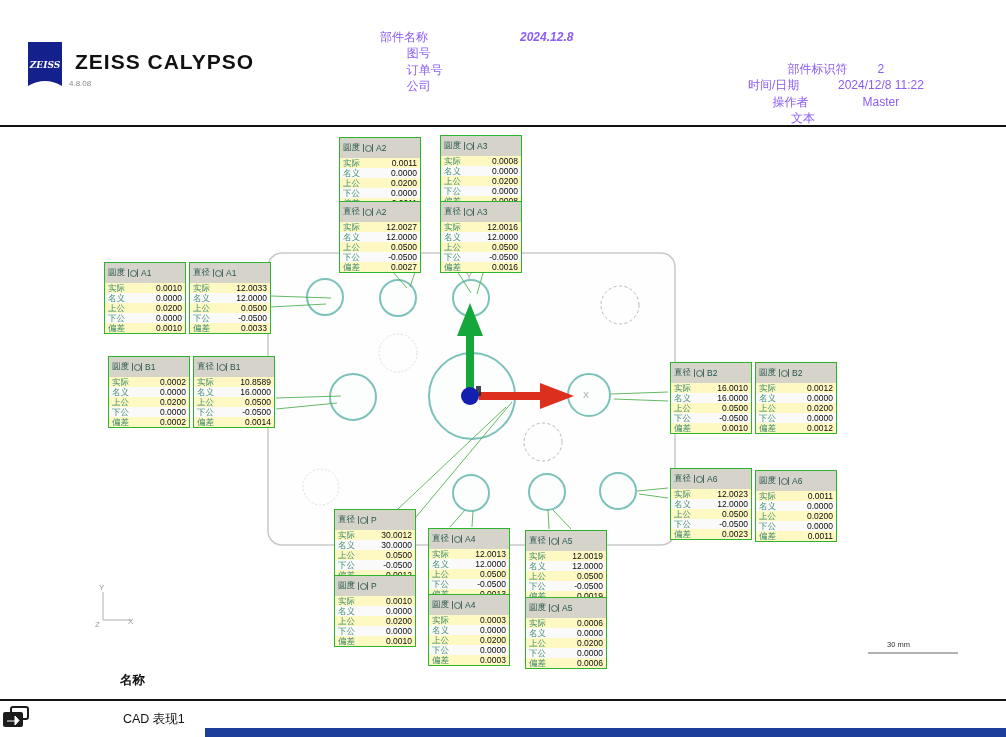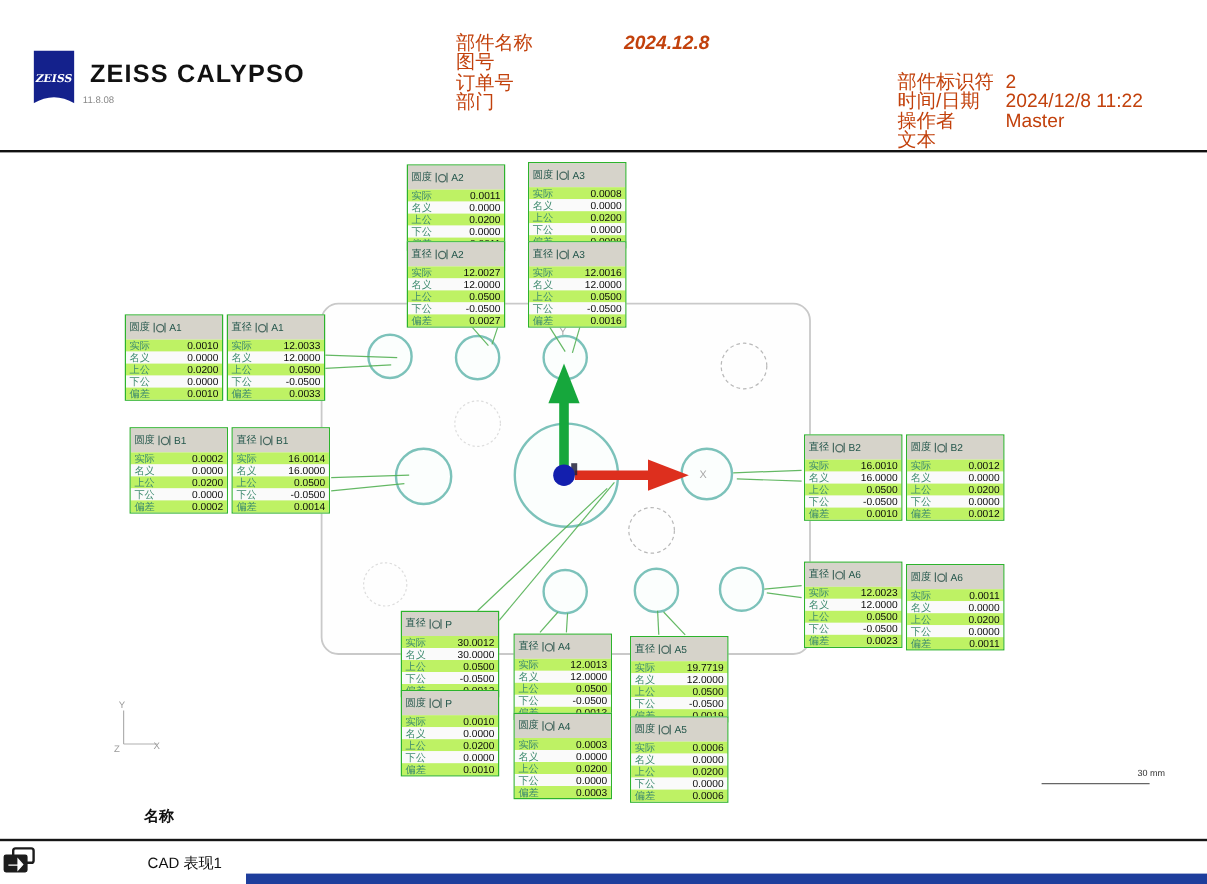--- a/index.html
+++ b/index.html
@@ -7,21 +7,21 @@
     position:relative; width:1006px; height:737px; background:#ffffff;
     font-family:"Liberation Sans","DejaVu Sans",sans-serif; overflow:hidden;
   }
   
   #logo { position:absolute; left:28px; top:42px; }
   #app-title { position:absolute; left:75px; top:50px; font-size:21px; font-weight:bold; letter-spacing:1px; color:#111; }
   #app-version { position:absolute; left:69px; top:79px; font-size:8px; color:#8a8a8a; }
   .hcol { position:absolute; }
   #hcol-center { left:380px; top:29px; }
   #hcol-right  { left:748px; top:61px; }
-  .hrow { display:flex; height:16.3px; line-height:16.3px; font-size:16px; color:#c2410c; }
+  .hrow { display:flex; height:16.3px; line-height:16.3px; font-size:12px; color:#8b5cf6;justify-content:center; }
   #hcol-center .hlabel { width:140px; }
   #hcol-right  .hlabel { width:90px; }
   .hvalue.bold { font-weight:bold;font-style:italic; }
   #header-rule { position:absolute; left:0; top:125px; width:1006px; height:2px; background:#111; }
   
   #cad-svg { position:absolute; left:0; top:0; z-index:1; pointer-events:none; }
   
   #callouts { position:absolute; left:0; top:0; width:100%; height:100%; z-index:2; }
   .callout {
     position:absolute; width:82px; border:1.5px solid #2db32d; background:#f7f7f5;
@@ -30,59 +30,59 @@
   .callout-title {
     height:12px; background:#d6d3ca; display:flex; align-items:center; gap:3px;
     padding:4px 3px; color:#24574c; white-space:nowrap; overflow:hidden;
   }
   .feat-icon {
     display:inline-flex; align-items:center; justify-content:center;
     width:8px; height:8px; border-left:1px solid #4a6a62; border-right:1px solid #4a6a62;
   }
   .feat-icon i { display:block; width:5px; height:5px; border:1px solid #4a6a62; border-radius:50%; }
   .callout-row { display:flex; justify-content:space-between; height:10px; line-height:10.2px; padding:0 3px; }
-  .callout-row.odd  { background:#bef264; }
+  .callout-row.odd  { background:#fef9c3; }
   .callout-row.even { background:#fafafa; }
   .callout-row .lbl { color:#3e8b6f; }
   .callout-row .val { color:#0a0a0a; }
   
   #footer-name-header { position:absolute; left:120px; top:672px; font-size:12.5px; font-weight:bold; color:#111; }
   #footer-rule { position:absolute; left:0; top:699px; width:1006px; height:2px; background:#161616; }
   #footer-view-name { position:absolute; left:123px; top:711px; font-size:12.5px; color:#111; }
   #footer-icon { position:absolute; left:2px; top:704px; }
   #bottom-bar { position:absolute; left:205px; top:728px; width:801px; height:9px; background:#1e3e9c; }
-  #scale-label { position:absolute; left:948px; top:640px; font-size:7.5px; color:#333; }
+  #scale-label { position:absolute; left:887px; top:640px; font-size:7.5px; color:#333; }
 </style>
 </head>
 <body>
 
 <div id="page">
 
   <svg id="logo" width="34" height="52" viewBox="0 0 34 52">
     <path d="M0,0 H34 V44 Q17,34 0,44 Z" fill="#14218c"></path>
     <text x="17" y="26" text-anchor="middle" font-family="'DejaVu Serif',serif" font-style="italic" font-weight="bold" font-size="9" fill="#ffffff">ZEISS</text>
   </svg>
   <div id="app-title">ZEISS  CALYPSO</div>
-  <div id="app-version">11.8.08</div>
+  <div id="app-version">4.8.08</div>
 
   <div id="hcol-center" class="hcol">
     <div class="hrow">
       <span class="hlabel">部件名称</span>
       <span class="hvalue bold">2024.12.8</span>
     </div>
     <div class="hrow">
       <span class="hlabel">图号</span>
       <span class="hvalue"></span>
     </div>
     <div class="hrow">
       <span class="hlabel">订单号</span>
       <span class="hvalue"></span>
     </div>
     <div class="hrow">
-      <span class="hlabel">部门</span>
+      <span class="hlabel">公司</span>
       <span class="hvalue"></span>
     </div>
   </div>
 
   <div id="hcol-right" class="hcol">
     <div class="hrow">
       <span class="hlabel">部件标识符</span>
       <span class="hvalue">2</span>
     </div>
     <div class="hrow">
@@ -378,21 +378,21 @@
       <div class="callout" style="left: 193px; top: 356px;">
         <div class="callout-title">
           <span>直径</span>
           <span class="feat-icon">
             <i></i>
           </span>
           <span>B1</span>
         </div>
         <div class="callout-row odd">
           <span class="lbl">实际</span>
-          <span class="val">16.0014</span>
+          <span class="val">10.8589</span>
         </div>
         <div class="callout-row even">
           <span class="lbl">名义</span>
           <span class="val">16.0000</span>
         </div>
         <div class="callout-row odd">
           <span class="lbl">上公</span>
           <span class="val">0.0500</span>
         </div>
         <div class="callout-row even">
@@ -639,21 +639,21 @@
       <div class="callout" style="left: 525px; top: 530px;">
         <div class="callout-title">
           <span>直径</span>
           <span class="feat-icon">
             <i></i>
           </span>
           <span>A5</span>
         </div>
         <div class="callout-row odd">
           <span class="lbl">实际</span>
-          <span class="val">19.7719</span>
+          <span class="val">12.0019</span>
         </div>
         <div class="callout-row even">
           <span class="lbl">名义</span>
           <span class="val">12.0000</span>
         </div>
         <div class="callout-row odd">
           <span class="lbl">上公</span>
           <span class="val">0.0500</span>
         </div>
         <div class="callout-row even">

